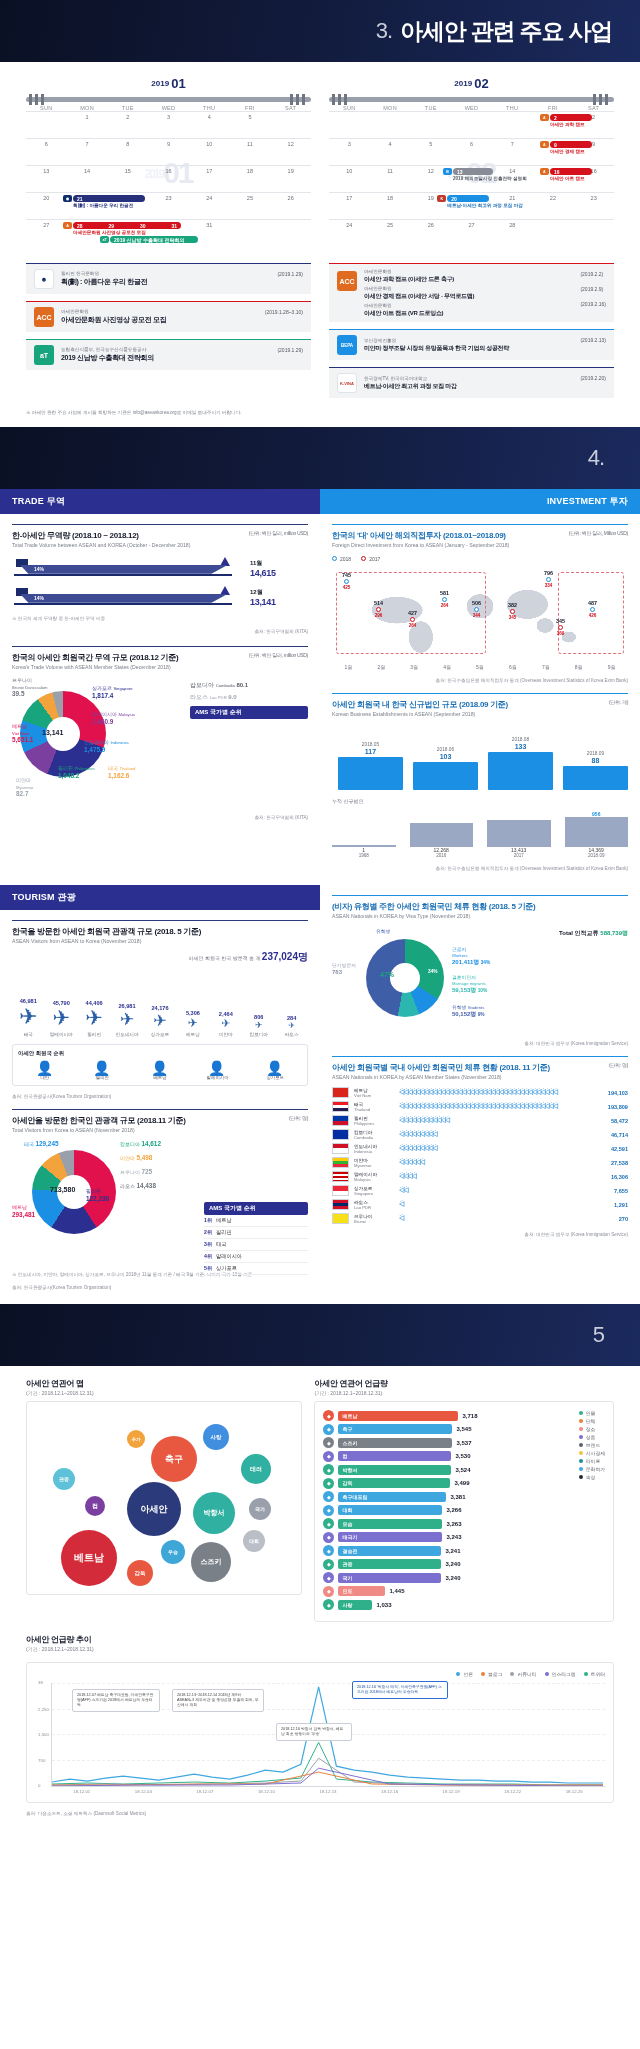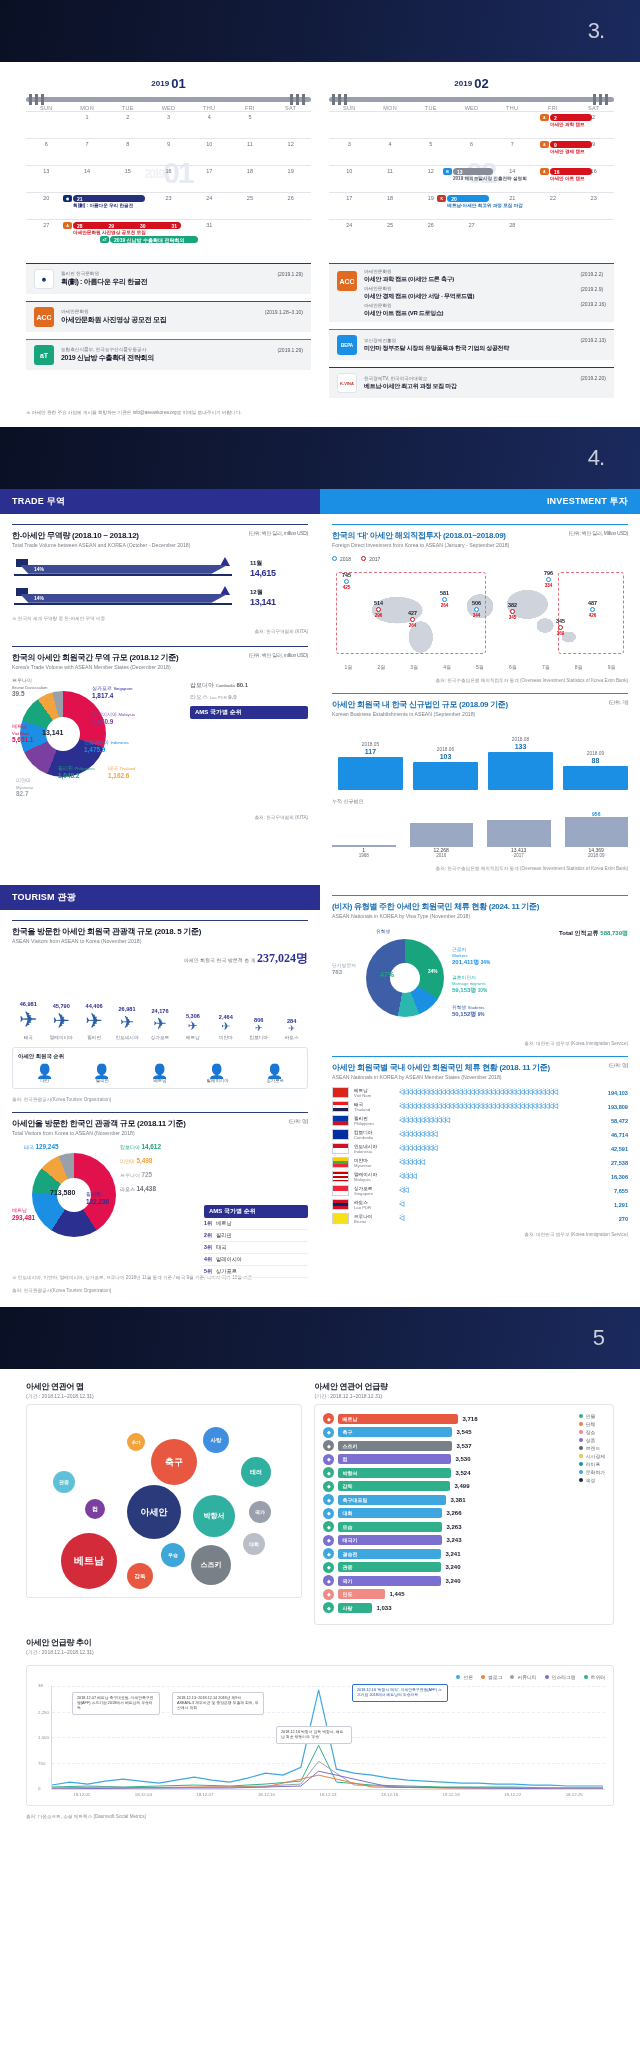--- a/index.html
+++ b/index.html
@@ -217,20 +217,21 @@
   .note.hl{ border-color:#2b6fd6; color:#1a4fa0; }
   .bottom-src{ font-size:4.6px; color:#8b8f99; margin-top:8px;}
 </style>
 </head>
 <body>
 
 <div class="page">
 
   <div class="banner">
     <span class="num">3.</span>
+    <span class="ttl">아세안 관련 주요 사업</span>
   </div>
 
   <div class="sec3">
     <div class="cal-row">
 
       <div class="cal">
         <div class="cal-title">
           <span class="yr">2019</span><span>01</span>
         </div>
         <div class="cal-bar"></div>
@@ -719,21 +720,21 @@
     </div>
 
     <div class="twocol">
       <div class="pane">
         <div class="pane-hd hd-tour">TOURISM 관광</div>
         <div class="pane-body">
           <div class="blk-title">한국을 방문한 아세안 회원국 관광객 규모 (2018. 5 기준)</div>
           <div class="blk-sub">ASEAN Visitors from ASEAN to Korea (November 2018)</div>
           <div style="text-align:right;font-size:5px;color:#6c717c;margin-top:4px;">
             <span>아세안 회원국 한국 방문객 총 계</span>
-            <b style="font-size:12px;color:#2b2f8f;font-family:Liberation Serif, serif;">237,024명</b>
+            <b style="font-size:10px;color:#2b2f8f;">237,024명</b>
           </div>
 
           <div class="air-row">
             <div class="air">
                 <div class="v">46,981</div>
                 <div class="plane" style="font-size:22px;">✈</div>
                 <div class="c">태국</div>
               </div>
             <div class="air">
                 <div class="v">45,790</div>
@@ -845,21 +846,21 @@
                 </div>
             </div>
           </div>
           <div class="src">※ 인도네시아, 미얀마, 말레이시아, 싱가포르, 브루나이 2018년 11월 통계 기준 / 태국 9월 기준, 나머지 국가 10월 기준</div>
           <div class="src">출처: 한국관광공사(Korea Tourism Organization)</div>
         </div>
       </div>
 
       <div class="pane">
         <div class="pane-body">
-          <div class="blk-title b">(비자) 유형별 주한 아세안 회원국민 체류 현황 (2024. 11 기준)</div>
+          <div class="blk-title b">(비자) 유형별 주한 아세안 회원국민 체류 현황 (2018. 5 기준)</div>
           <div class="blk-sub">ASEAN Nationals in KOREA by Visa Type (November 2018)</div>
 
           <div class="visa-wrap">
             <div class="total-pill">
               <span>Total 인적교류</span>
               <u>588,739명</u>
             </div>
             <div class="visa-donut"></div>
             <div style="position:absolute;left:48px;top:42px;font-size:7px;font-weight:bold;color:#18a47c;z-index:3;">47%</div>
             <div class="v-lbl" style="left:0;top:34px;color:#8e97ad;">

